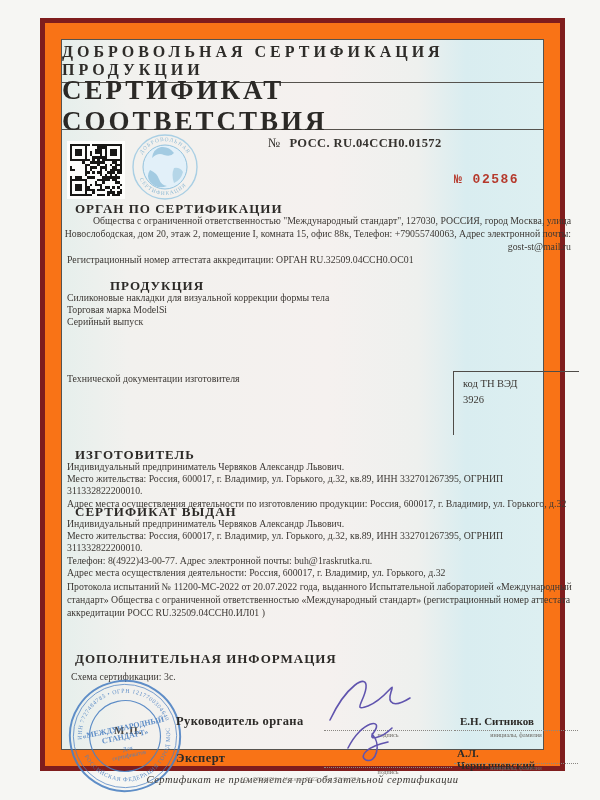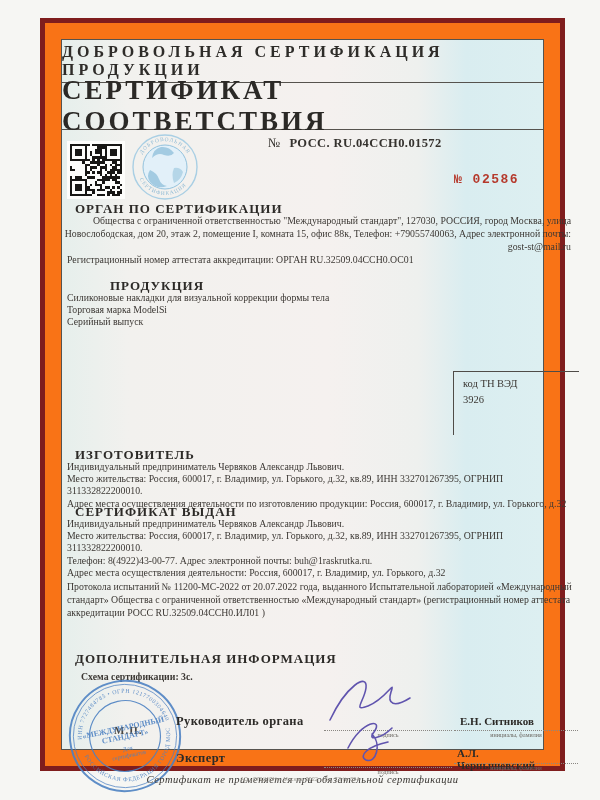--- a/index.html
+++ b/index.html
@@ -358,20 +358,21 @@
       <div class="abs body" style="top:124px;left:5px;width:508px;">Регистрационный номер аттестата аккредитации: ОРГАН RU.32509.04ССН0.ОС01</div>
 
       <div class="abs h" style="top:148px;left:13px;margin-left:35px;">ПРОДУКЦИЯ</div>
       <div class="abs body-lines" style="top:162px;left:5px;width:375px;">
         <div>Силиконовые накладки для визуальной коррекции формы тела</div>
         <div>Торговая марка ModelSi</div>
         <div>Серийный выпуск</div>
       </div>
 
 
+      <div class="abs body" style="top:243px;left:5px;width:375px;">Технической документации изготовителя</div>
 
       <div class="abs codebox" style="left:391px;top:241px;width:126px;height:64px;">
         <div class="cl">код ТН ВЭД</div>
         <div class="cv" style="top:22px;">3926</div>
       </div>
 
       <div class="abs h" style="top:317px;left:13px;">ИЗГОТОВИТЕЛЬ</div>
       <div class="abs body-lines" style="top:331px;left:5px;width:512px;">
         <div>Индивидуальный предприниматель Червяков Александр Львович.</div>
         <div>Место жительства: Россия, 600017, г. Владимир, ул. Горького, д.32, кв.89, ИНН 332701267395, ОГРНИП 311332822200010.</div>
@@ -382,21 +383,21 @@
       <div class="abs body-lines" style="top:388px;left:5px;width:512px;">
         <div>Индивидуальный предприниматель Червяков Александр Львович.</div>
         <div>Место жительства: Россия, 600017, г. Владимир, ул. Горького, д.32, кв.89, ИНН 332701267395, ОГРНИП 311332822200010.</div>
         <div>Телефон: 8(4922)43-00-77. Адрес электронной почты: buh@1raskrutka.ru.</div>
         <div>Адрес места осуществления деятельности: Россия, 600017, г. Владимир, ул. Горького, д.32</div>
       </div>
 
       <div class="abs body" style="top:451px;left:5px;width:506px;">Протокола испытаний № 11200-МС-2022 от 20.07.2022 года, выданного Испытательной лабораторией «Международный стандарт» Общества с ограниченной ответственностью «Международный стандарт»   (регистрационный номер аттестата аккредитации РОСС RU.32509.04ССН0.ИЛ01 )</div>
 
       <div class="abs h" style="top:521px;left:13px;">ДОПОЛНИТЕЛЬНАЯ ИНФОРМАЦИЯ</div>
-      <div class="abs body" style="top:541px;left:19px;font-weight:bold;">Схема сертификации: 3с.</div>
+      <div class="abs body" style="top:541px;left:9px;">Схема сертификации: 3с.</div>
 
       <div class="abs mp" style="left:52px;top:594px;">М.П.</div>
 
       <svg class="abs" style="left:4px;top:547px;width:118px;height:118px;opacity:.88;" viewBox="0 0 120 120">
         <g transform="rotate(-12 60 60)" fill="none" stroke="#4b80c2">
           <circle cx="60" cy="60" r="56" stroke-width="2"></circle>
           <circle cx="60" cy="60" r="52.5" stroke-width="0.8"></circle>
           <circle cx="60" cy="60" r="36" stroke-width="1.2"></circle>
           <defs>
             <path id="strt" d="M 16,60 A 44,44 0 0 1 104,60"></path>

